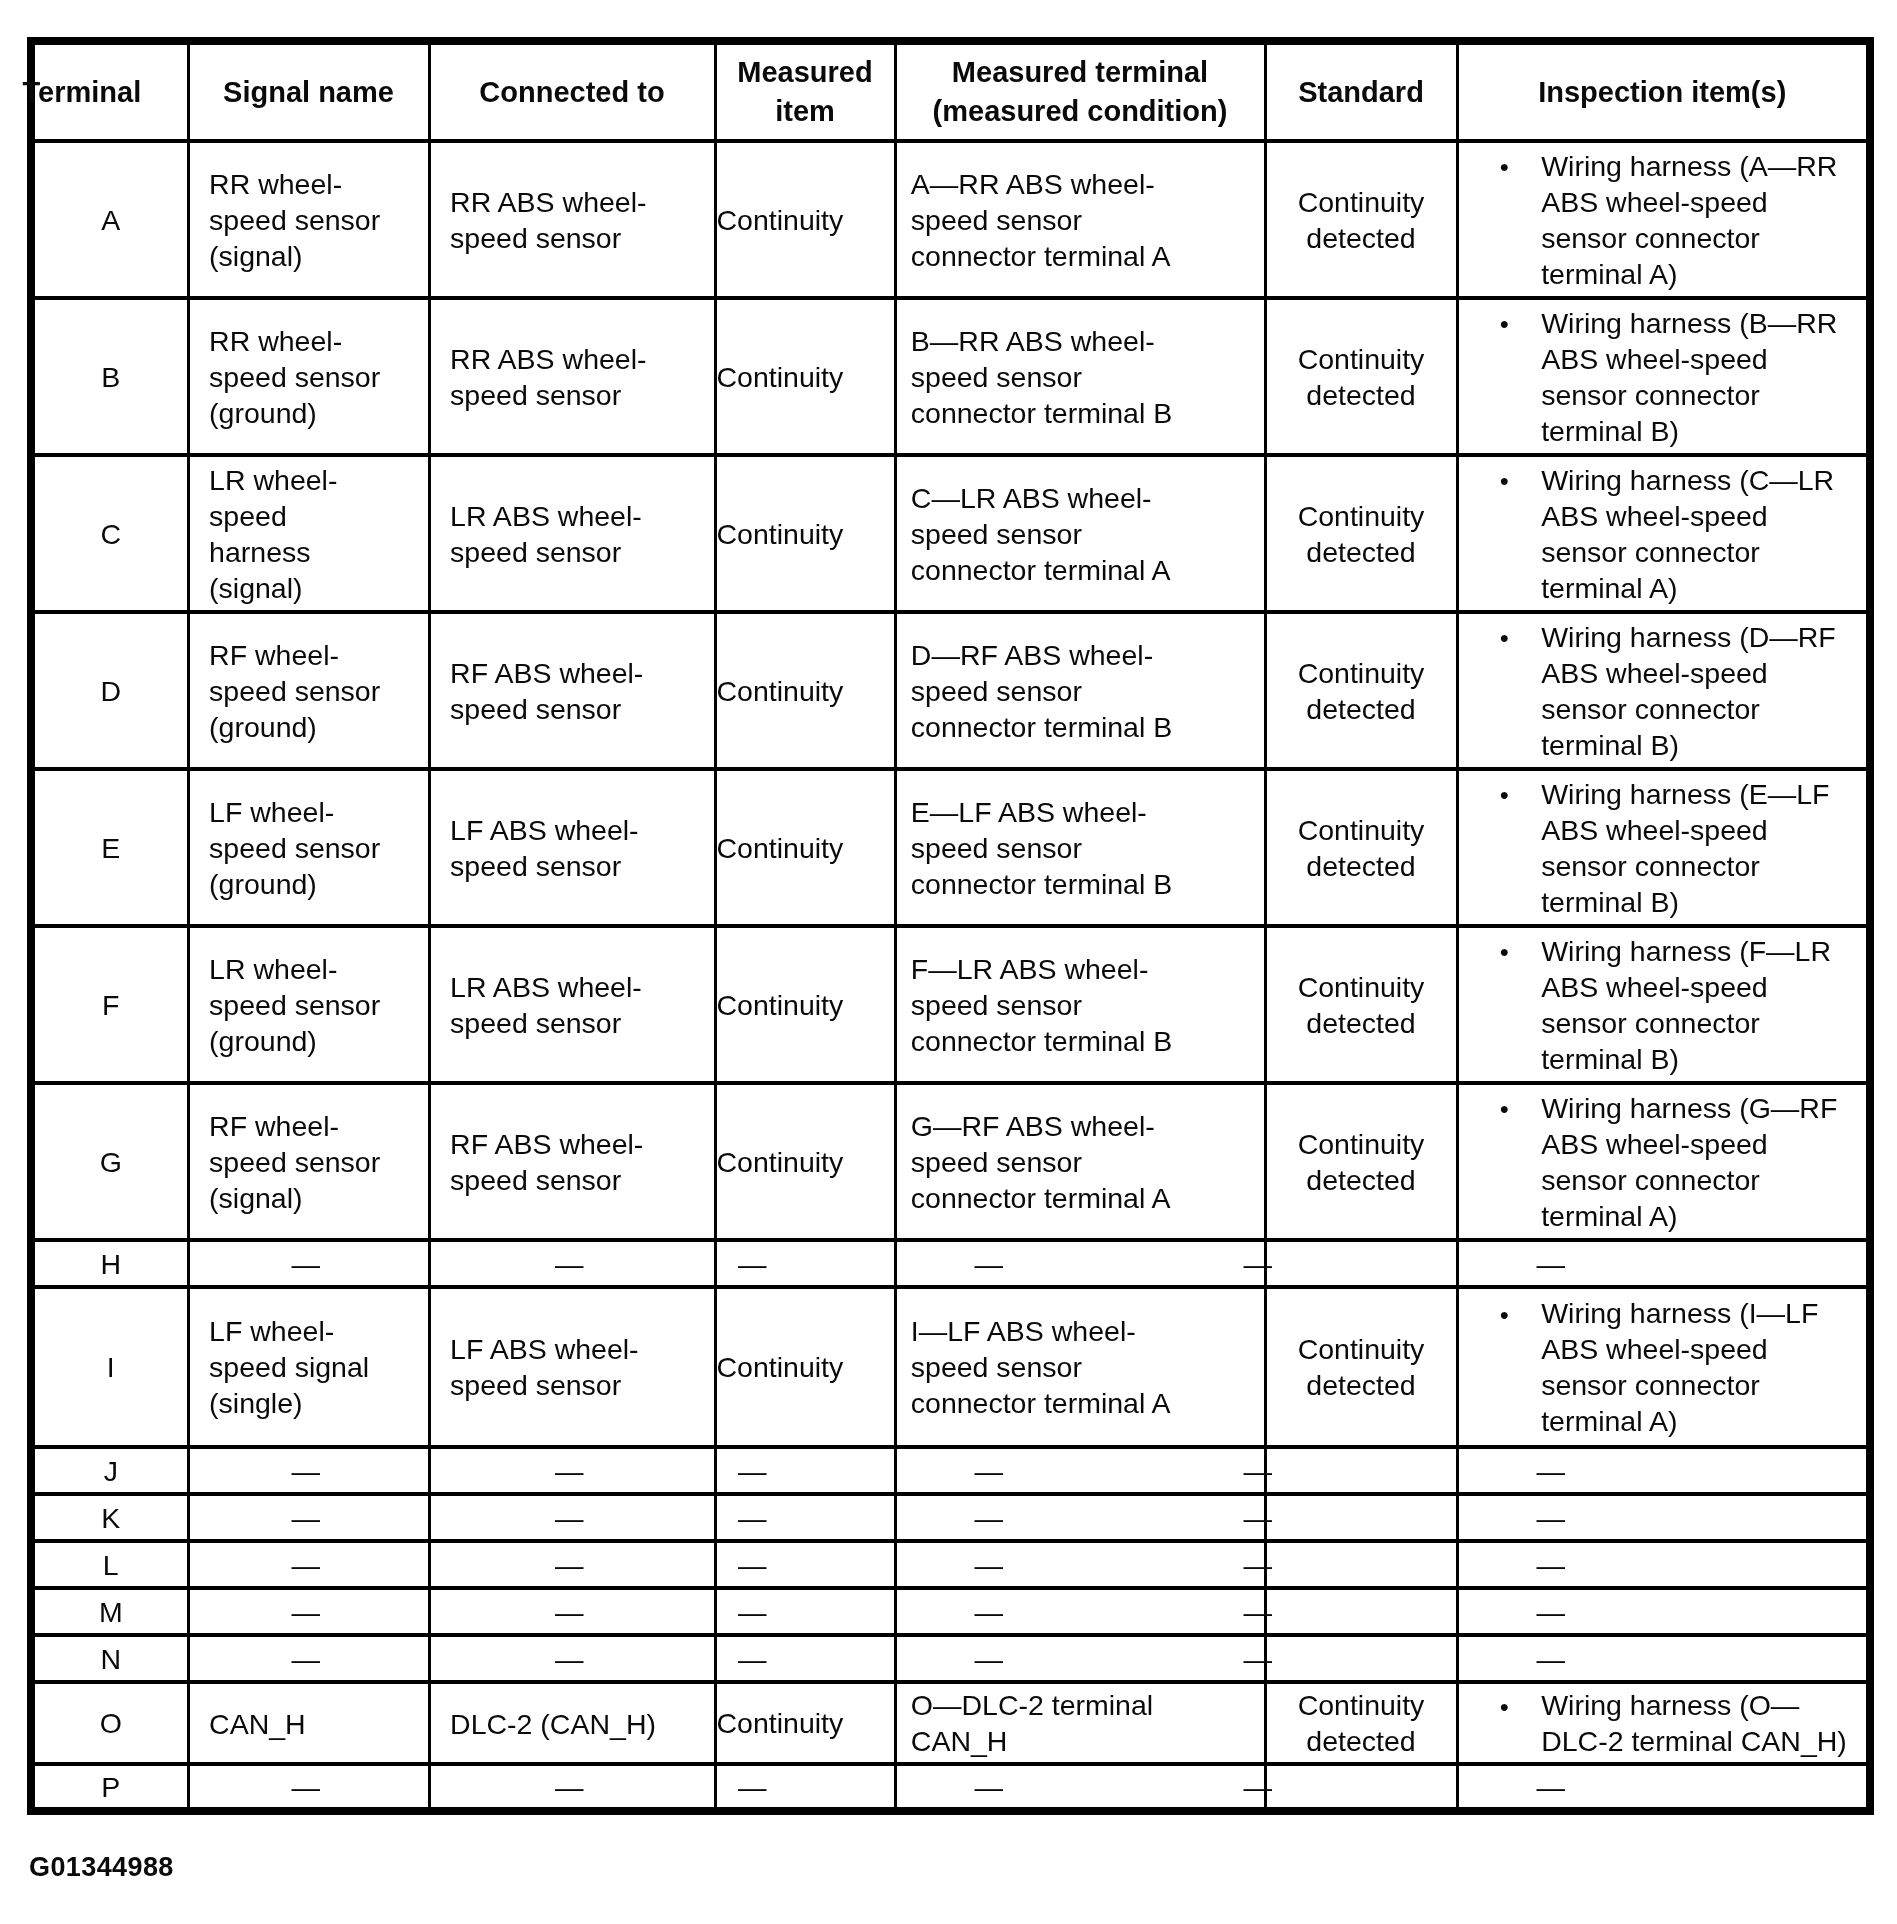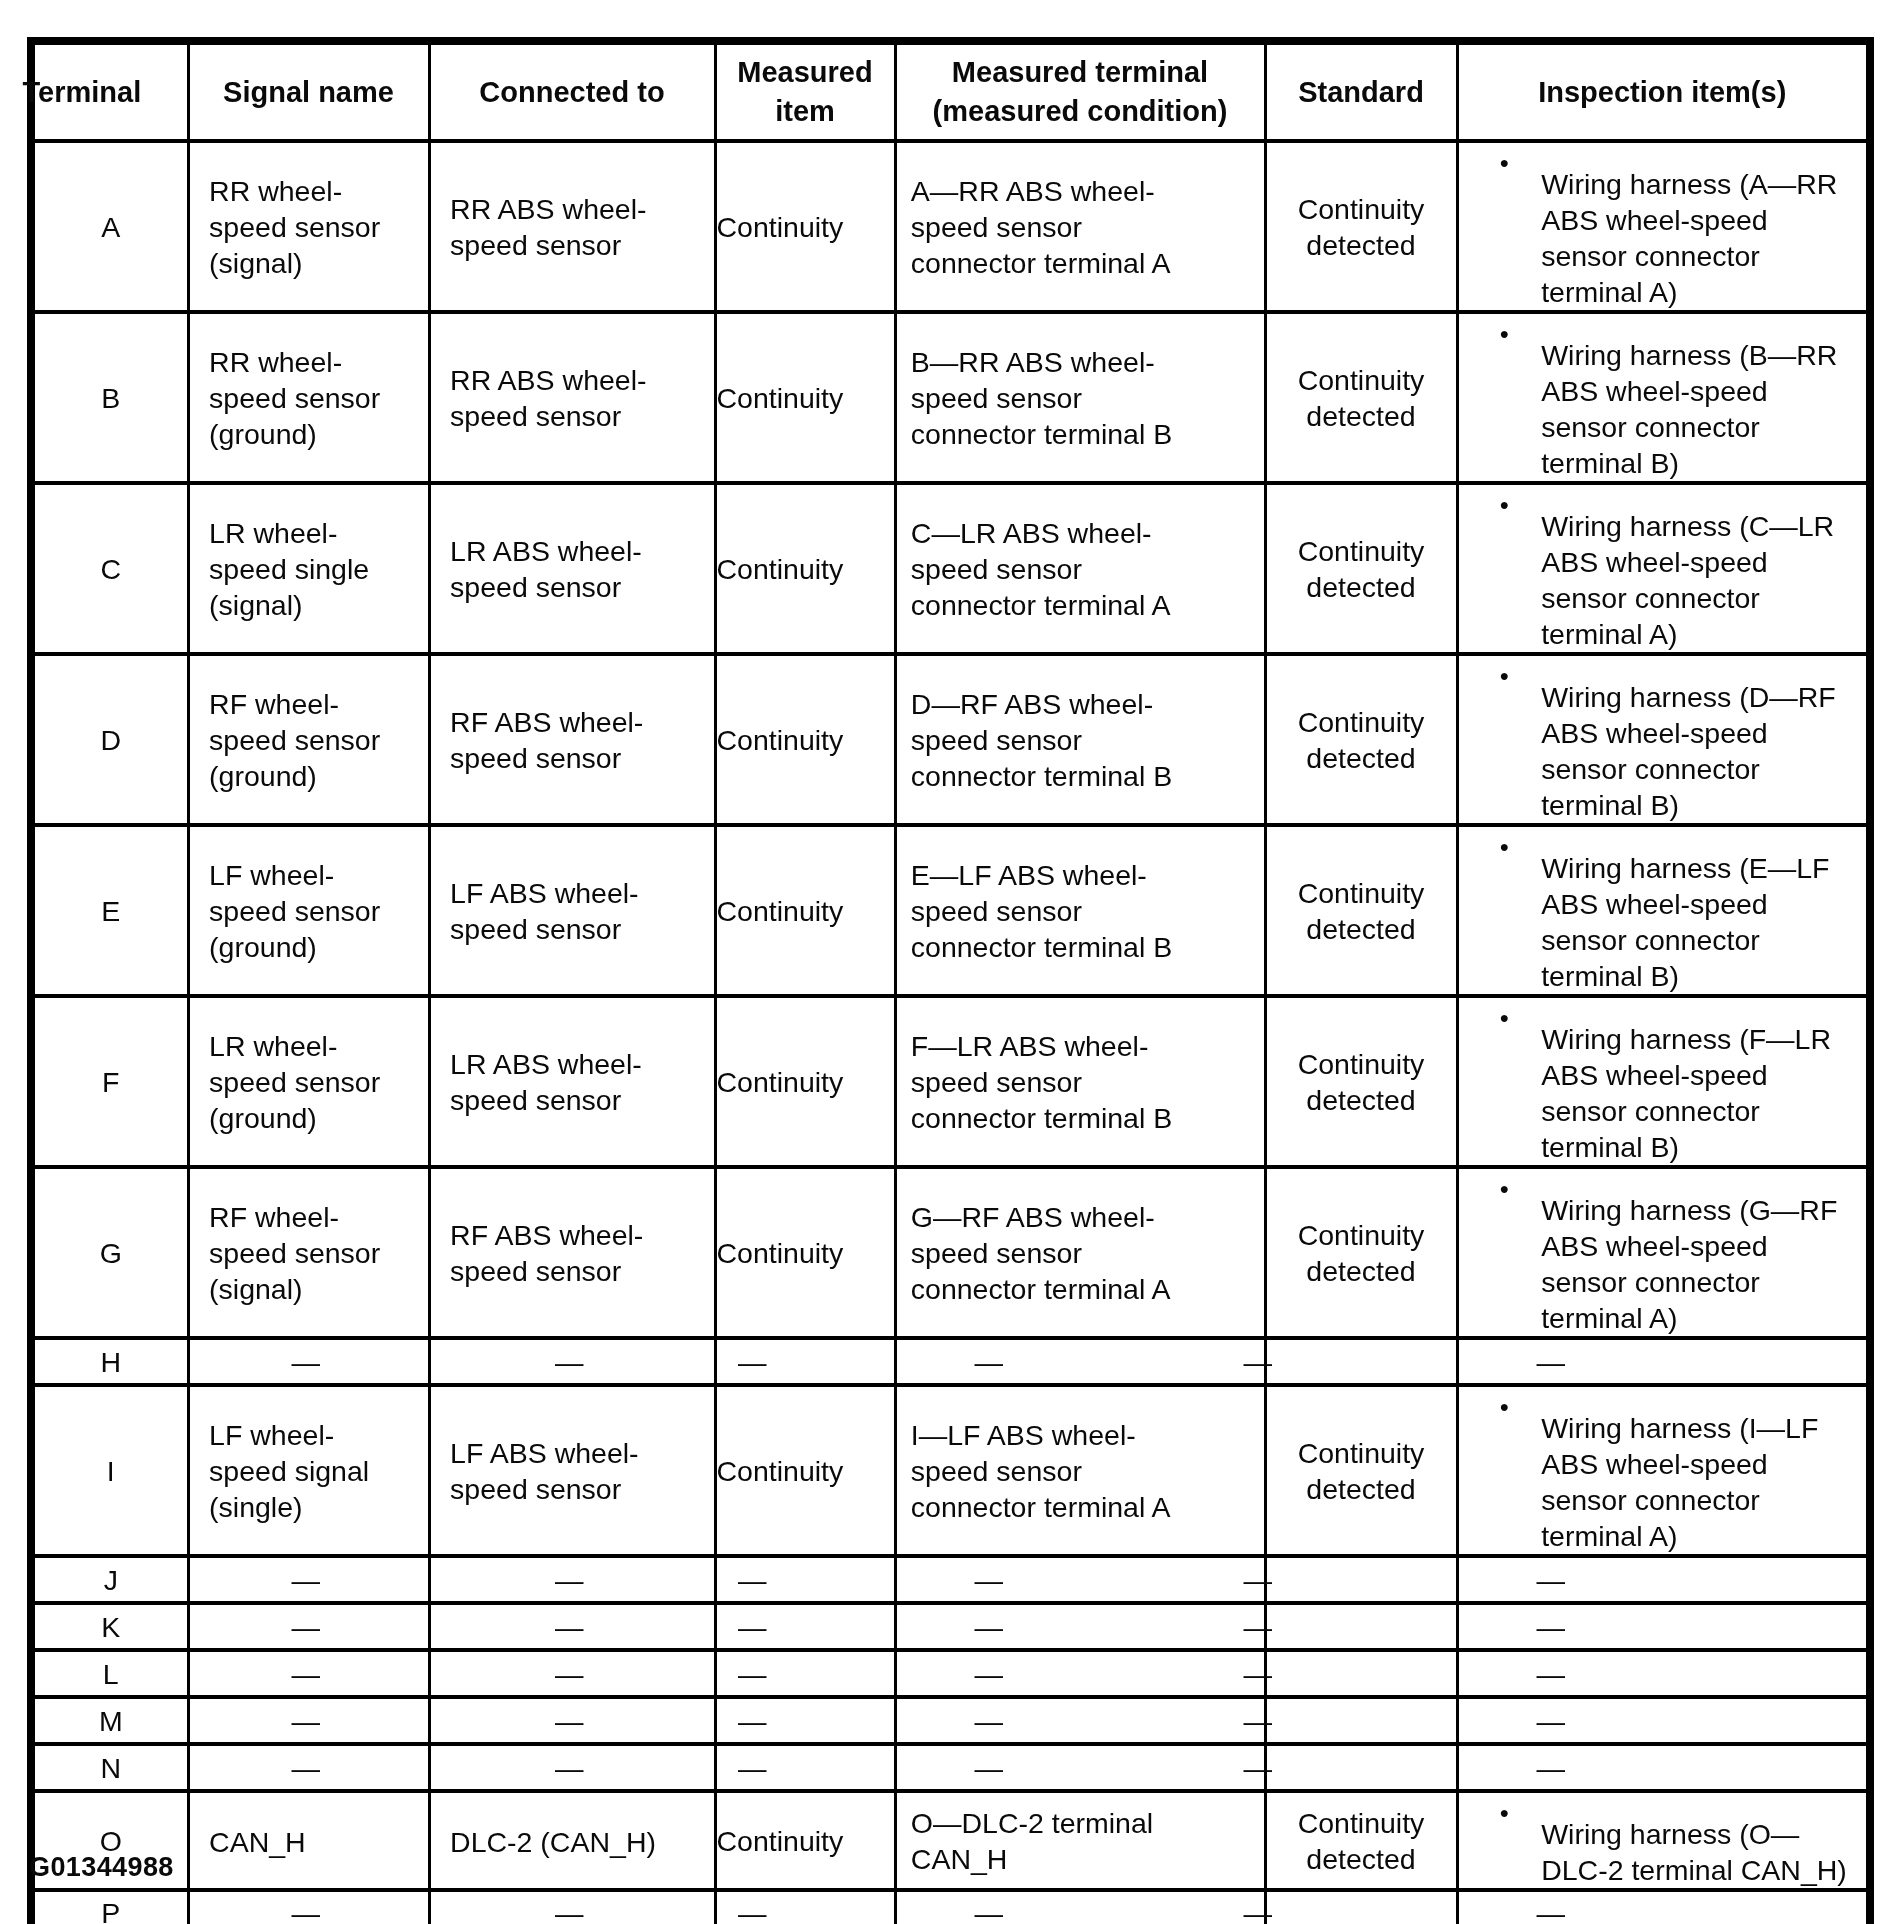--- a/index.html
+++ b/index.html
@@ -35,21 +35,21 @@
   .spec td:nth-child(6){text-align:center;margin-left:6px;}
   .spec td:nth-child(7){text-align:left;padding-left:41px;padding-right:3.6px;}
   
   .v{display:inline-block;text-align:left;vertical-align:middle;}
   .v2{max-width:178px;}
   .v3{max-width:214px;}
   .v5{max-width:285px;}
   
   .insp{display:flex;align-items:flex-start;gap:32px;}
   .blt{flex:none;font-size:16px;line-height:36px;margin-top:1.8px;}
-  .itx{display:block;max-width:307px;margin-top:23px;}
+  .itx{display:block;max-width:307px;}
   tr.r-o .itx{max-width:314px;}
   
   tr.r-dash td:nth-child(2),tr.r-dash td:nth-child(3){text-align:center;padding-left:0;}
   tr.r-dash td:nth-child(4){text-align:left;padding-left:21.4px;}
   tr.r-dash td:nth-child(5){text-align:left;padding-left:78px;}
   tr.r-dash td:nth-child(6){text-align:left;text-indent:-23px;padding-left:0;}
   tr.r-dash td:nth-child(7){text-align:left;padding-left:78px;}
   .figid{
     position:absolute;left:29px;top:1852px;
     font-size:27px;font-weight:bold;letter-spacing:0.4px;color:#0a0a0a;
@@ -106,21 +106,21 @@
     <td>
             <div class="insp">
               <span class="blt">●</span>
               <span class="itx">Wiring harness (B—RR ABS wheel-speed sensor connector terminal B)</span>
             </div>
           </td>
   </tr>
 
   <tr class="r-data">
     <td>C</td>
-    <td><span class="v v2">LR wheel-speed single (signal)</span></td>
+    <td><span class="v v2">LR wheel-speed harness (signal)</span></td>
     <td><span class="v v3">LR ABS wheel-speed sensor</span></td>
     <td>Continuity</td>
     <td><span class="v v5">C—LR ABS wheel-speed sensor connector terminal A</span></td>
     <td>Continuity detected</td>
     <td>
             <div class="insp">
               <span class="blt">●</span>
               <span class="itx">Wiring harness (C—LR ABS wheel-speed sensor connector terminal A)</span>
             </div>
           </td>

